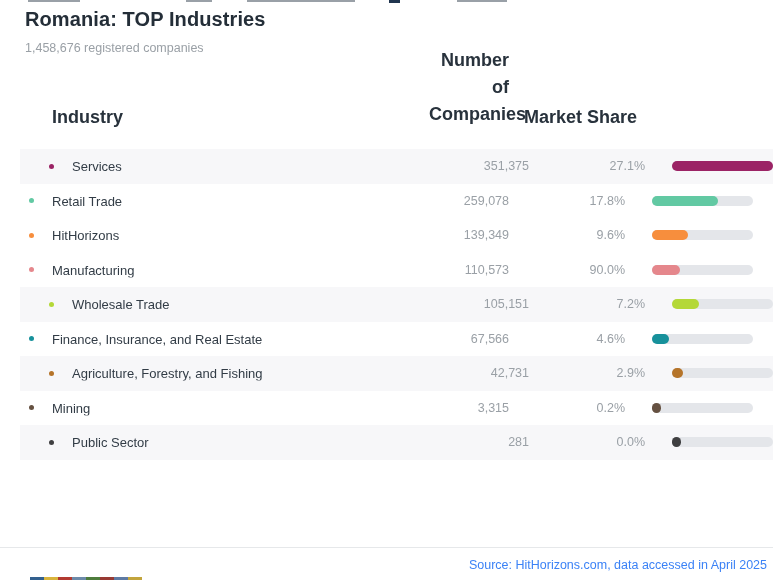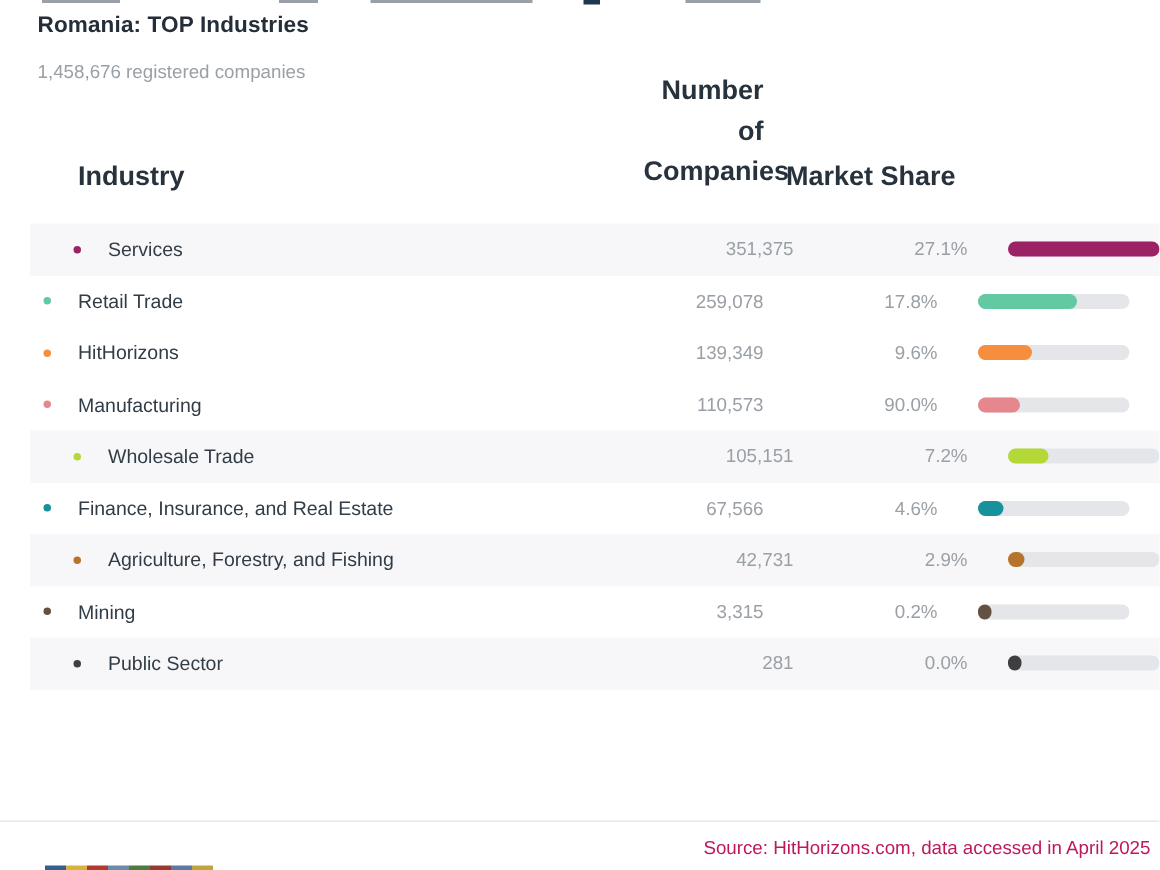--- a/index.html
+++ b/index.html
@@ -6,21 +6,21 @@
   html, body { width: 773px; height: 580px; }
   body {
     position: relative;
     background: #ffffff;
     font-family: "Liberation Sans", sans-serif;
     overflow: hidden;
     color: #28323c;
   }
   .page-title {
     position: absolute; left: 25px; top: 8px;
-    font-size: 15px; font-weight: 600; color: #242e38;
+    font-size: 20px; font-weight: 600; color: #242e38;
     letter-spacing: .1px;
   }
   .page-subtitle {
     position: absolute; left: 25px; top: 41px;
     font-size: 12.5px; color: #9aa0a6;
   }
   .table-header { position: absolute; left: 0; top: 88px; width: 773px; height: 42px; }
   .table-header .col { position: absolute; bottom: 2px; font-size: 18px; font-weight: bold; color: #28323c; }
   .col-industry { left: 52px; }
   .col-companies { right: 264px; width: 80px; text-align: right; line-height: 1.5; }
@@ -47,21 +47,21 @@
     position: absolute; left: 652px; top: 50%; margin-top: -5px;
     width: 101px; height: 10px; border-radius: 5px; background: #e4e6ea;
   }
   .bar-fill { position: absolute; left: 0; top: 0; height: 10px; border-radius: 5px; }
   .footer-divider {
     position: absolute; left: 0; top: 547px; width: 773px; height: 1px;
     background: #e6e8ea;
   }
   .footer-source {
     position: absolute; right: 6px; top: 558px;
-    font-size: 12.5px; color: #be185d;
+    font-size: 12.5px; color: #3b82f6;
   }
   .edge-frag { position: absolute; top: 0; }
   .bottom-strip { position: absolute; bottom: 0; height: 3px; display: flex; }
   .bottom-strip span { display: block; height: 3px; }
 </style>
 </head>
 <body>
 
 <div>
     <div class="edge-frag" style="left: 28px; width: 52px; height: 2px; background: rgb(153, 160, 167);"></div>

